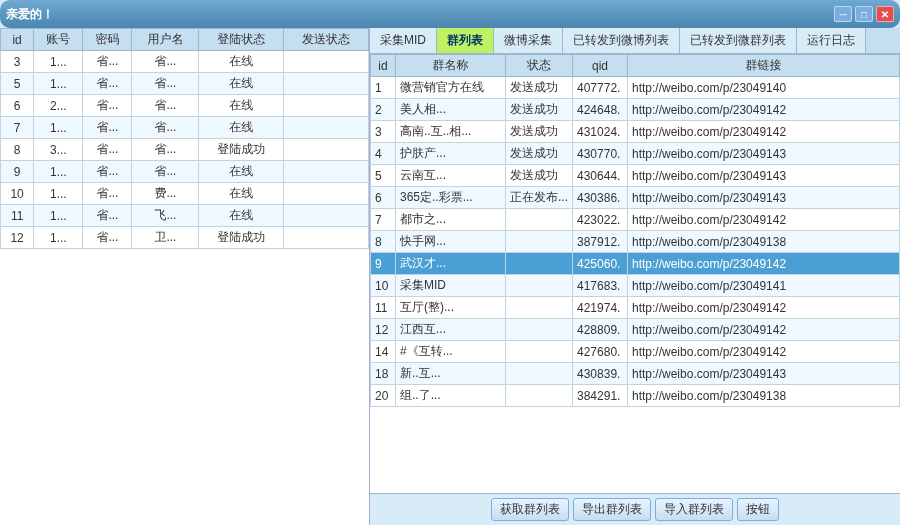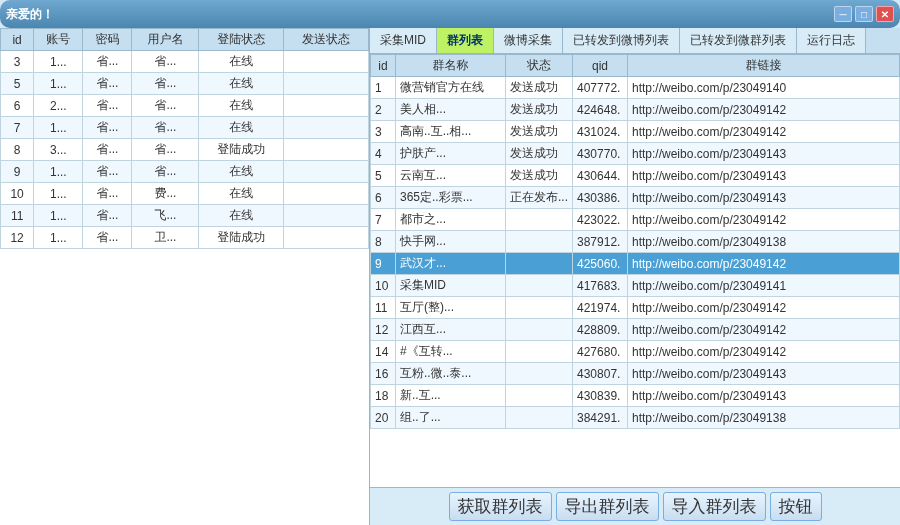--- a/index.html
+++ b/index.html
@@ -150,21 +150,21 @@
     }
     .btn {
       padding: 3px 10px;
       background: linear-gradient(to bottom, #e8f4ff, #c8ddf0);
       border: 1px solid #7aade0;
       border-radius: 3px;
       cursor: pointer;
       color: #333;
       font-size: 12px;
     }
-    .btn.small { padding: 2px 8px; font-size: 17px; }
+    .btn.small { padding: 2px 8px; font-size: 12px; }
   </style>
 </head>
 <body>
 
 <div class="title-bar">
   <span>亲爱的！</span>
   <div class="title-bar-buttons">
     <div class="title-btn min">─</div>
     <div class="title-btn max">□</div>
     <div class="title-btn close">✕</div>
@@ -373,27 +373,20 @@
                 <td>http://weibo.com/p/23049142</td>
               </tr>
               <tr>
                 <td>14</td>
                 <td>#《互转...</td>
                 <td></td>
                 <td>427680.</td>
                 <td>http://weibo.com/p/23049142</td>
               </tr>
               <tr>
-                <td>16</td>
-                <td>互粉..微..泰...</td>
-                <td></td>
-                <td>430807.</td>
-                <td>http://weibo.com/p/23049143</td>
-              </tr>
-              <tr>
                 <td>18</td>
                 <td>新..互...</td>
                 <td></td>
                 <td>430839.</td>
                 <td>http://weibo.com/p/23049143</td>
               </tr>
               <tr>
                 <td>20</td>
                 <td>组..了...</td>
                 <td></td>

